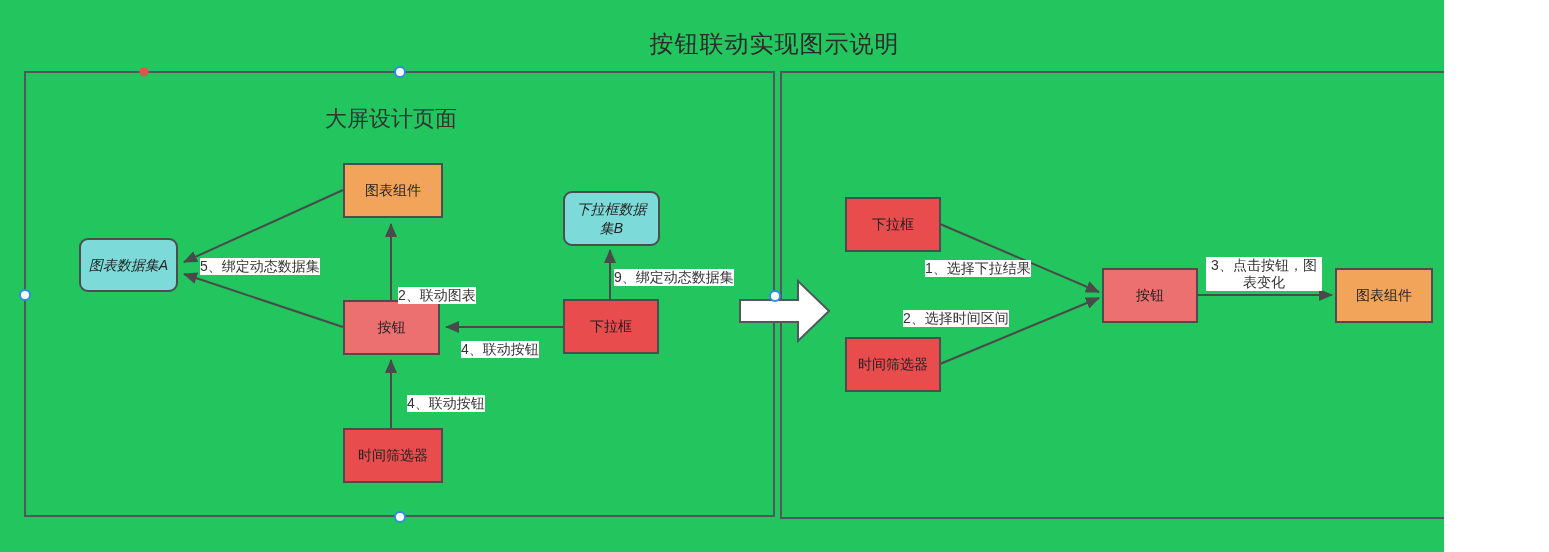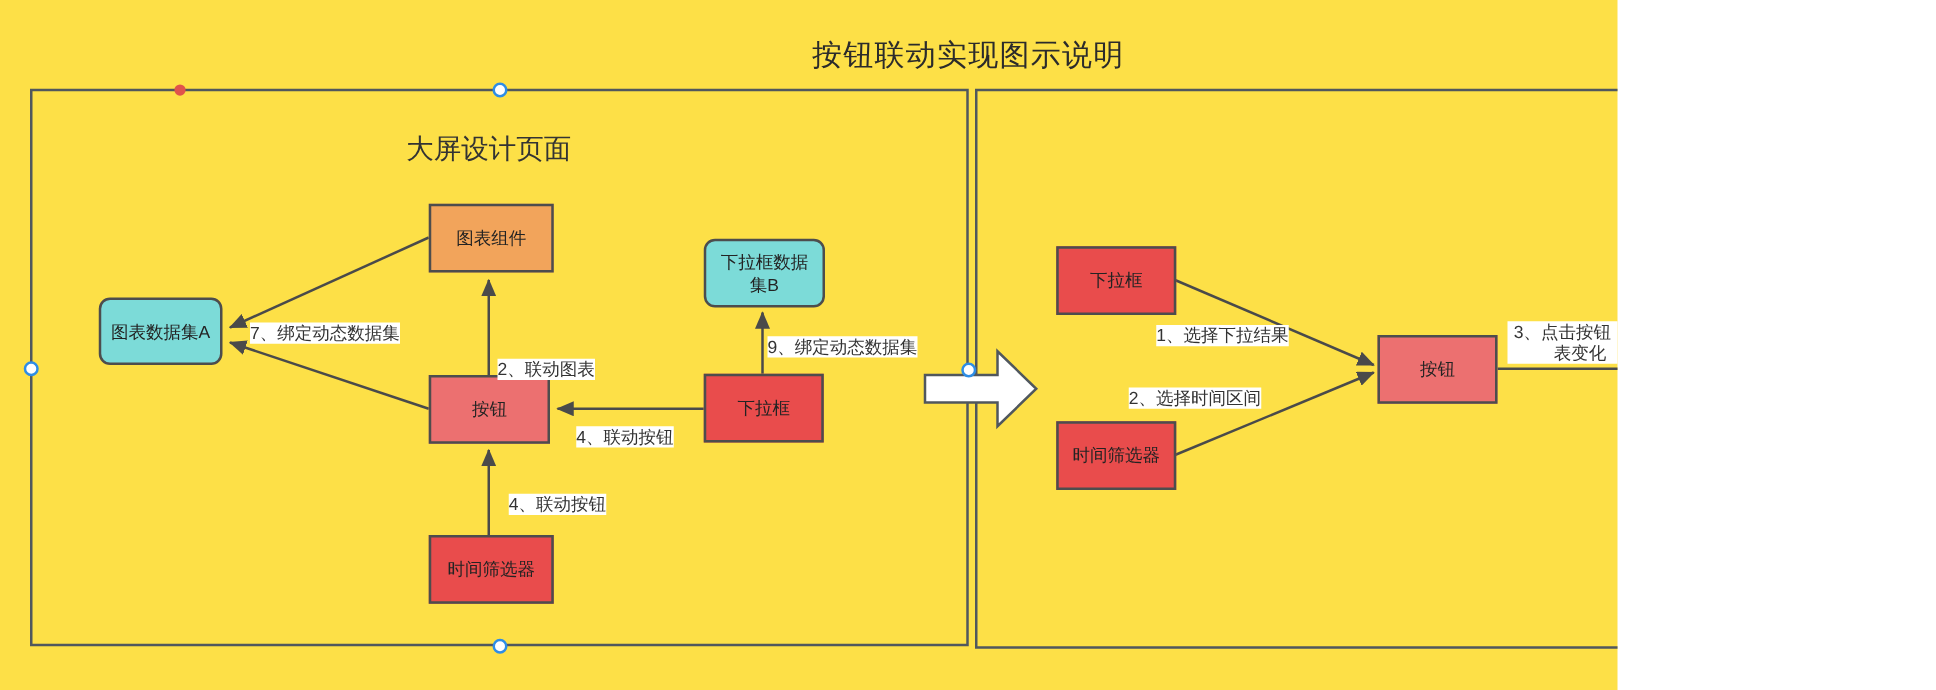--- a/index.html
+++ b/index.html
@@ -1,22 +1,22 @@
 <!DOCTYPE html>
 <html><head>
 <meta charset="utf-8">
 <style>
   html, body { margin: 0; padding: 0; background: #ffffff; }
   #canvas {
     position: relative;
-    width: 1294px;
+    width: 1444px;
     height: 552px;
     font-family: "Liberation Sans", "DejaVu Sans", sans-serif;
     overflow: hidden;
-    background: #fde047;
+    background: #22c55e;
   }
   .main-title {
     position: absolute;
     left: 0; top: 28px;
     width: 1549px;
     text-align: center;
     font-size: 24px;
     color: #2b2b2b;
     letter-spacing: 1px;
   }
@@ -44,21 +44,21 @@
     border: 2px solid #4d4d4d;
     display: flex;
     align-items: center;
     justify-content: center;
     text-align: center;
     font-size: 14px;
     color: #232323;
     line-height: 1.35;
     padding: 16px 6px;
   }
-  .rounded { border-radius: 9px; }
+  .rounded { border-radius: 9px; font-style: italic; }
   
   #n-chart-comp-l   { left: 343px; top: 163px; width: 100px; height: 55px; }
   #n-chart-ds-a     { left: 79px;  top: 238px; width: 99px;  height: 54px; }
   #n-dd-ds-b        { left: 563px; top: 191px; width: 97px;  height: 55px; }
   #n-button-l       { left: 343px; top: 300px; width: 97px;  height: 55px; }
   #n-dropdown-l     { left: 563px; top: 299px; width: 96px;  height: 55px; }
   #n-time-filter-l  { left: 343px; top: 428px; width: 100px; height: 55px; }
   
   #n-dropdown-r     { left: 845px;  top: 197px; width: 96px; height: 55px; }
   #n-time-filter-r  { left: 845px;  top: 337px; width: 96px; height: 55px; }
@@ -133,21 +133,21 @@
   <div id="n-dd-ds-b" class="node rounded" style="background: rgb(124, 219, 216);">下拉框数据集B</div>
   <div id="n-button-l" class="node" style="background: rgb(236, 112, 112);">按钮</div>
   <div id="n-dropdown-l" class="node" style="background: rgb(233, 76, 76);">下拉框</div>
   <div id="n-time-filter-l" class="node" style="background: rgb(233, 76, 76);">时间筛选器</div>
 
   <div id="n-dropdown-r" class="node" style="background: rgb(233, 76, 76);">下拉框</div>
   <div id="n-time-filter-r" class="node" style="background: rgb(233, 76, 76);">时间筛选器</div>
   <div id="n-button-r" class="node" style="background: rgb(236, 112, 112);">按钮</div>
   <div id="n-chart-comp-r" class="node" style="background: rgb(242, 164, 91);">图表组件</div>
 
-  <div id="el-bind-a" class="edge-label">7、绑定动态数据集</div>
+  <div id="el-bind-a" class="edge-label">5、绑定动态数据集</div>
   <div id="el-link-chart" class="edge-label">2、联动图表</div>
   <div id="el-bind-b" class="edge-label">9、绑定动态数据集</div>
   <div id="el-link-btn-dd" class="edge-label">4、联动按钮</div>
   <div id="el-link-btn-time" class="edge-label">4、联动按钮</div>
 
   <div id="el-select-dd" class="edge-label">1、选择下拉结果</div>
   <div id="el-select-time" class="edge-label">2、选择时间区间</div>
   <div id="el-click-btn" class="edge-label wrap">3、点击按钮，图表变化</div>
 
 </div>

